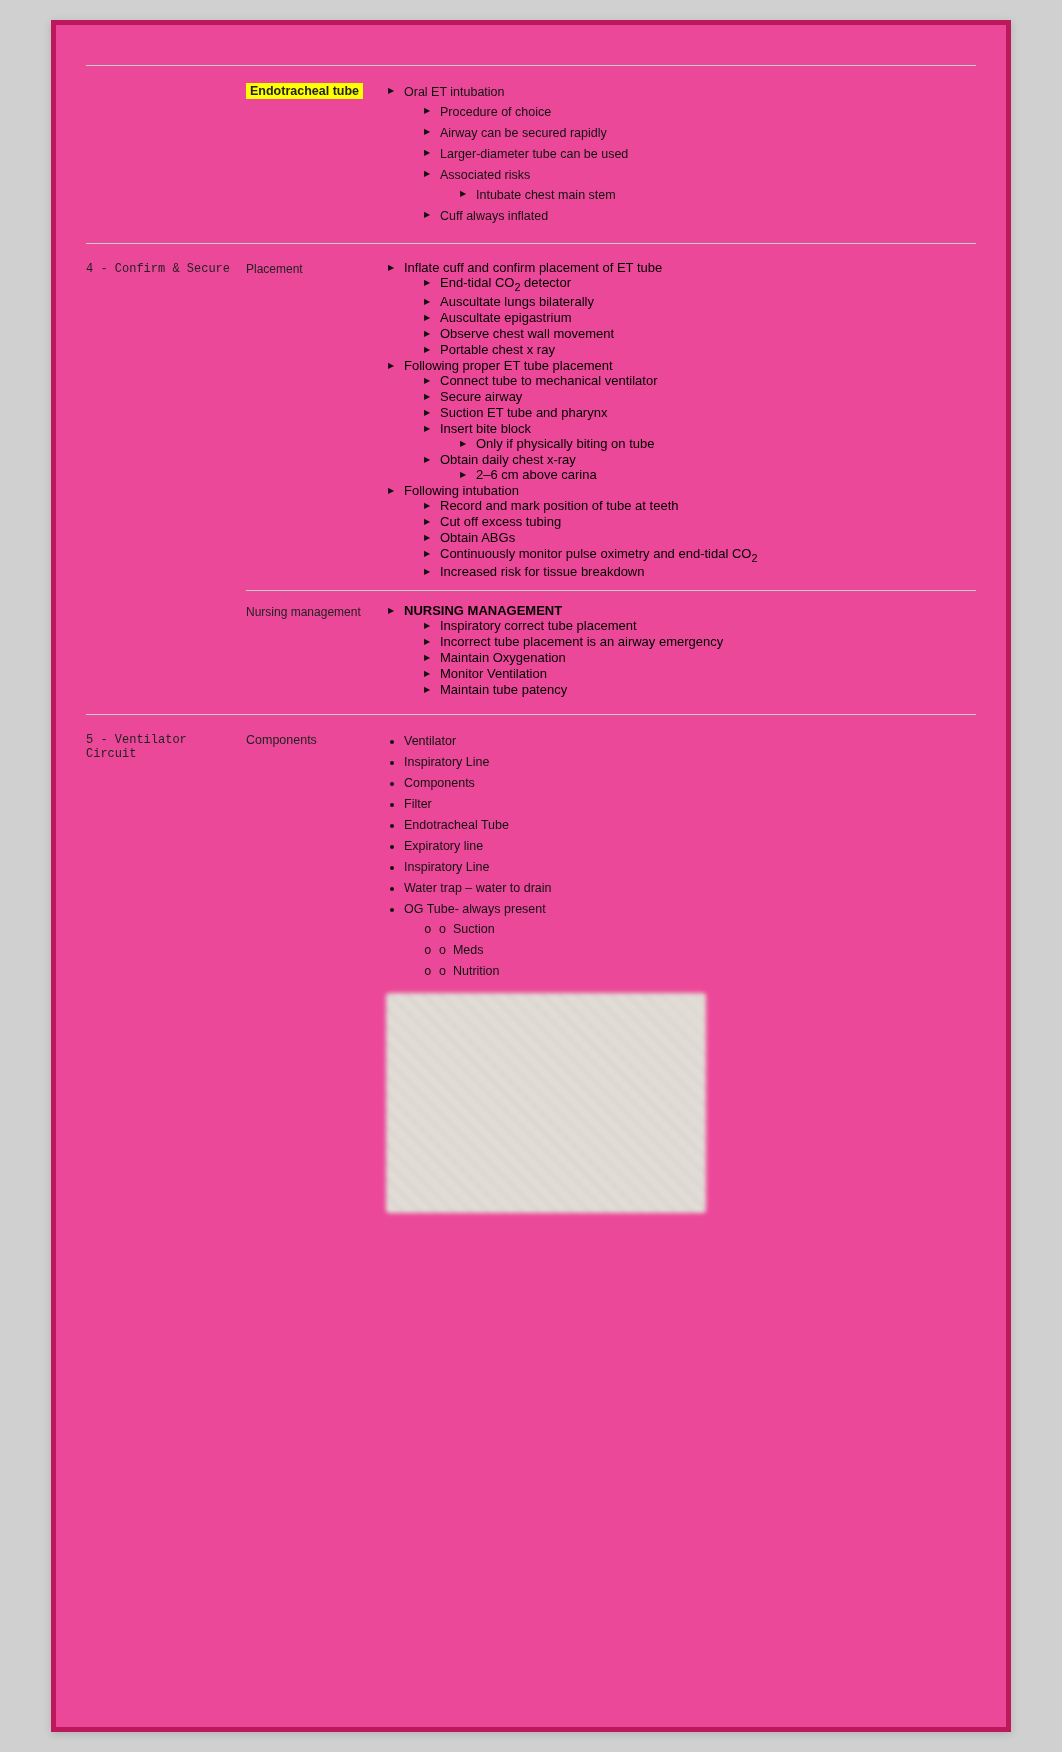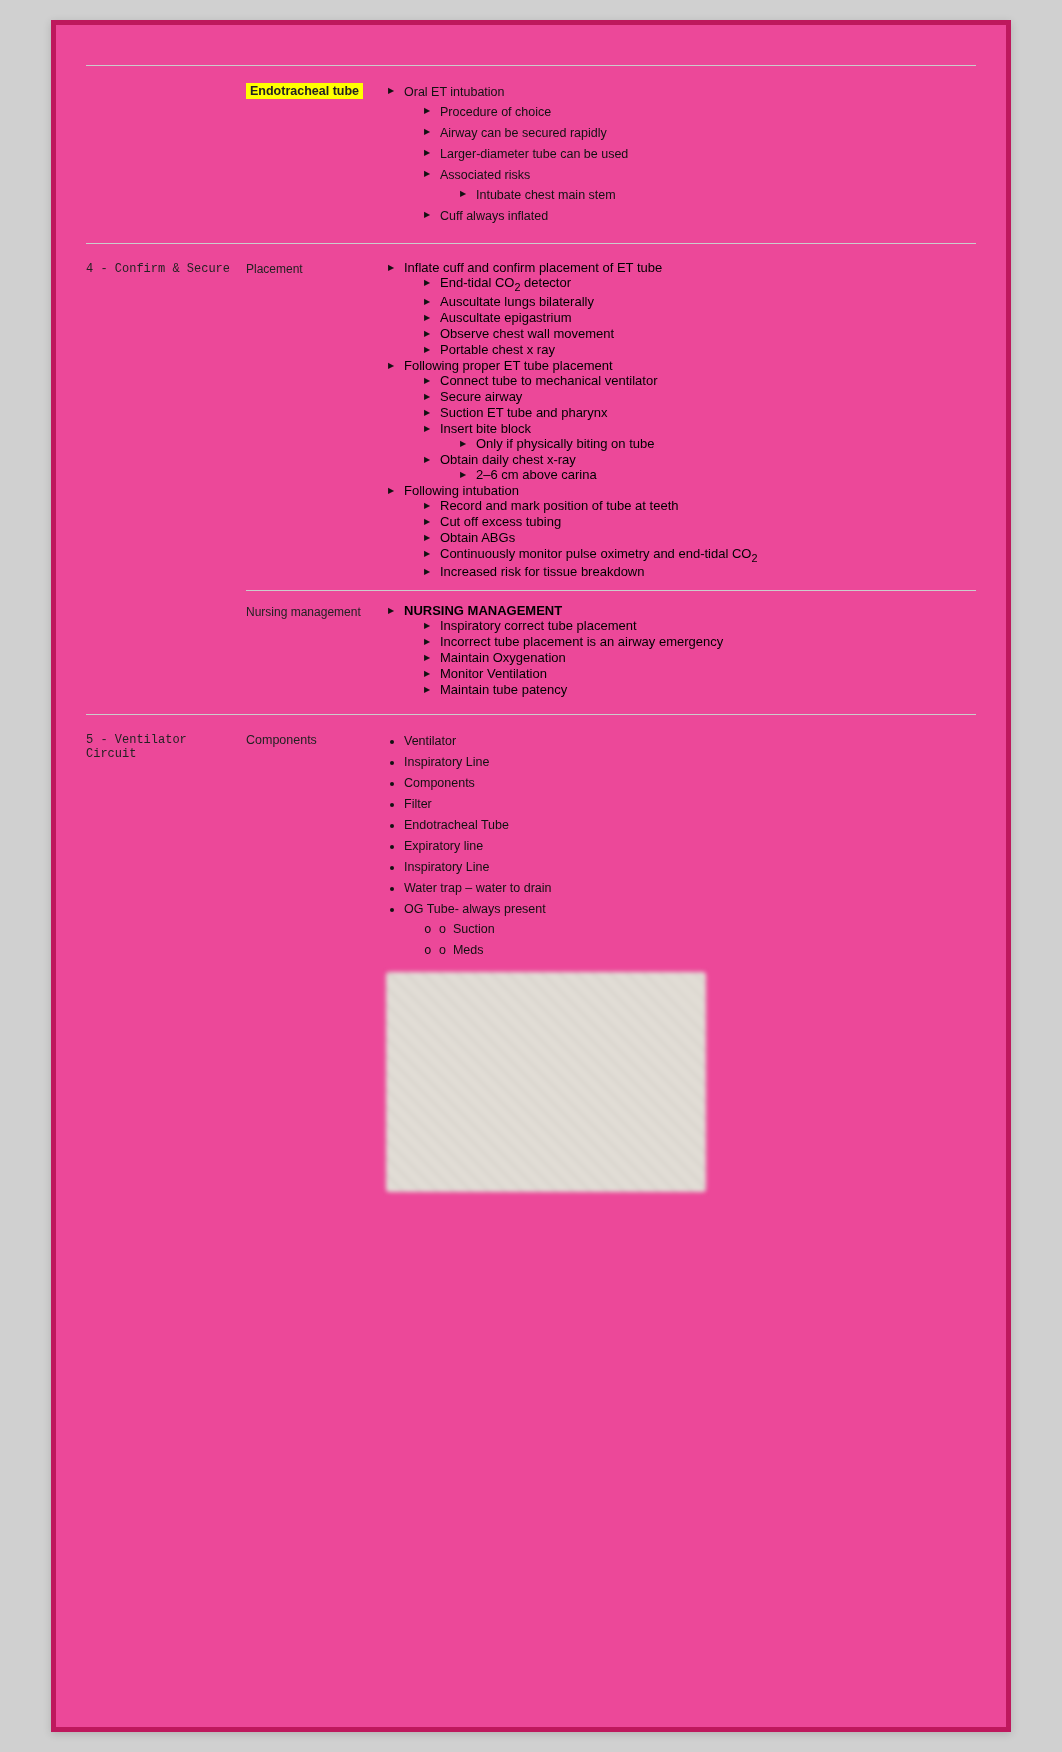--- a/index.html
+++ b/index.html
@@ -241,20 +241,21 @@
           <li>Components</li>
           <li>Filter</li>
           <li>Endotracheal Tube</li>
           <li>Expiratory line</li>
           <li>Inspiratory Line</li>
           <li>Water trap – water to drain</li>
           <li>OG Tube- always present
             <ul class="circle-list" style="list-style:none; padding-left:20px;">
               <li>o&nbsp;&nbsp;Suction</li>
               <li>o&nbsp;&nbsp;Meds</li>
+              <li>o&nbsp;&nbsp;Nutrition</li>
             </ul>
           </li>
         </ul>
 
         <div class="blurred-image">
           <div class="blurred-image-inner"></div>
         </div>
       </div>
     </div>
   </div>

